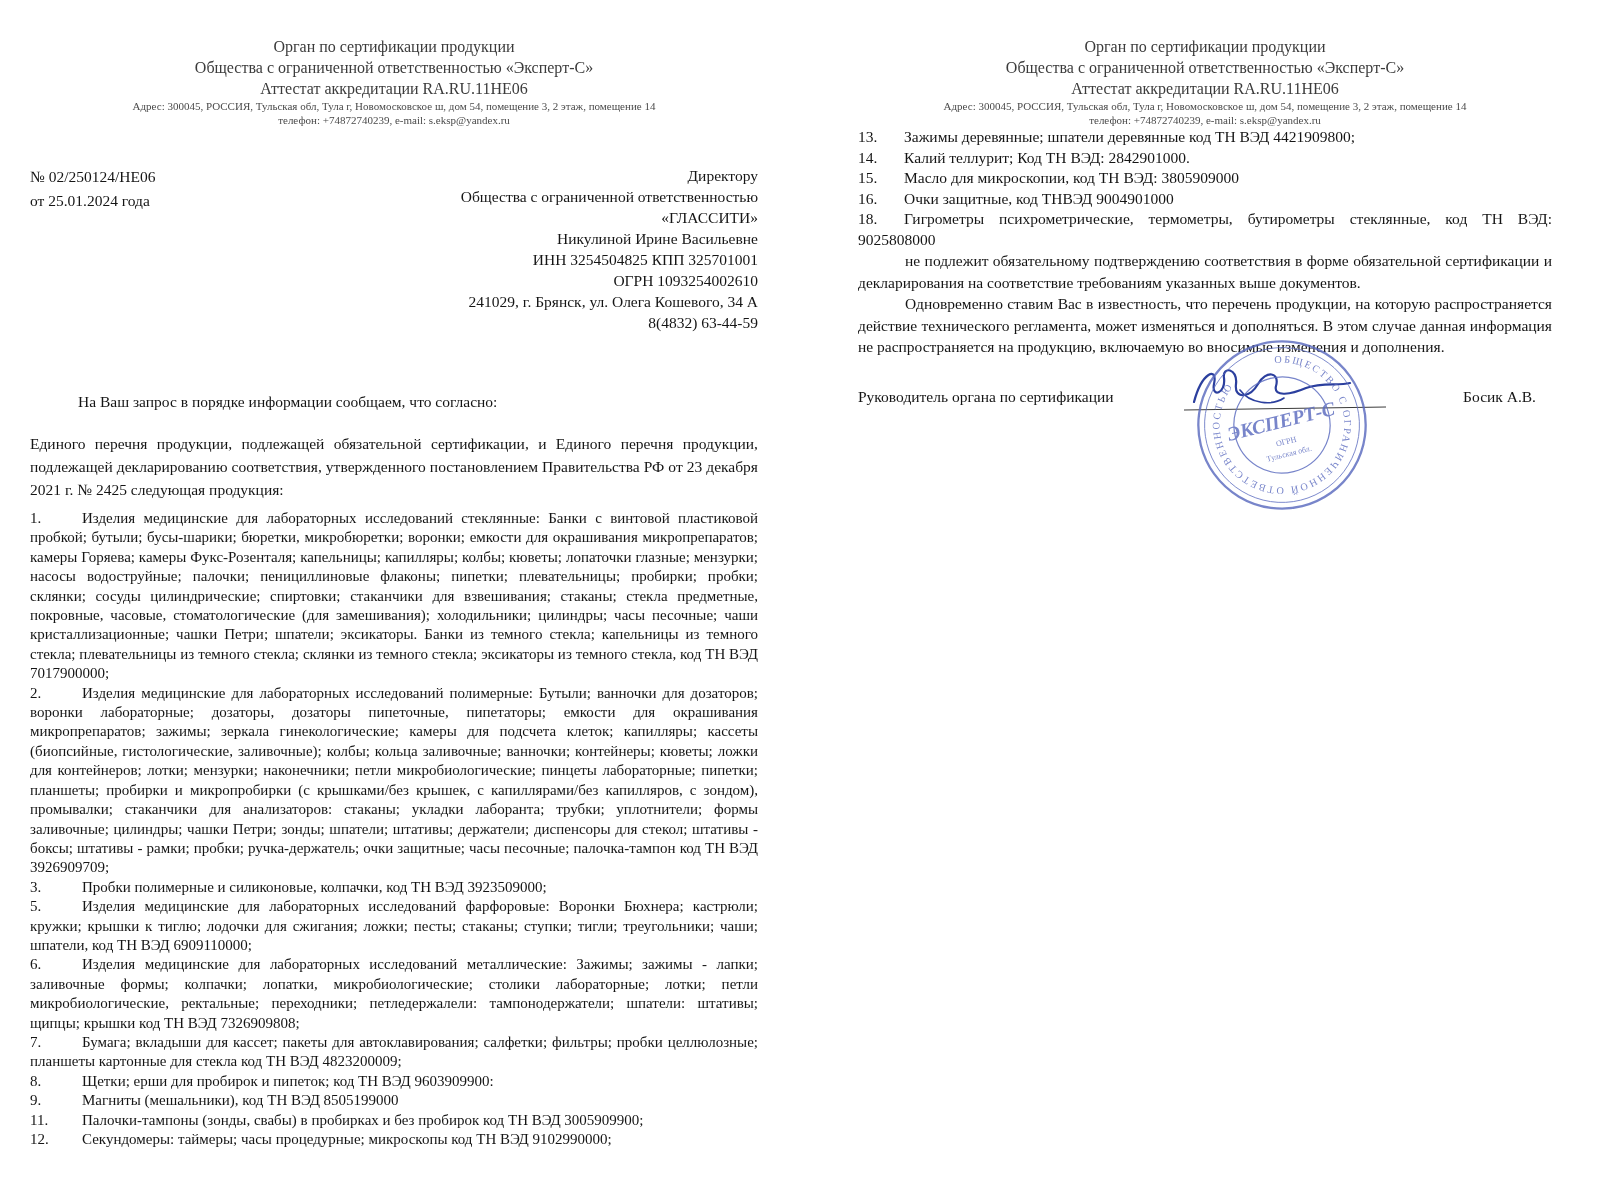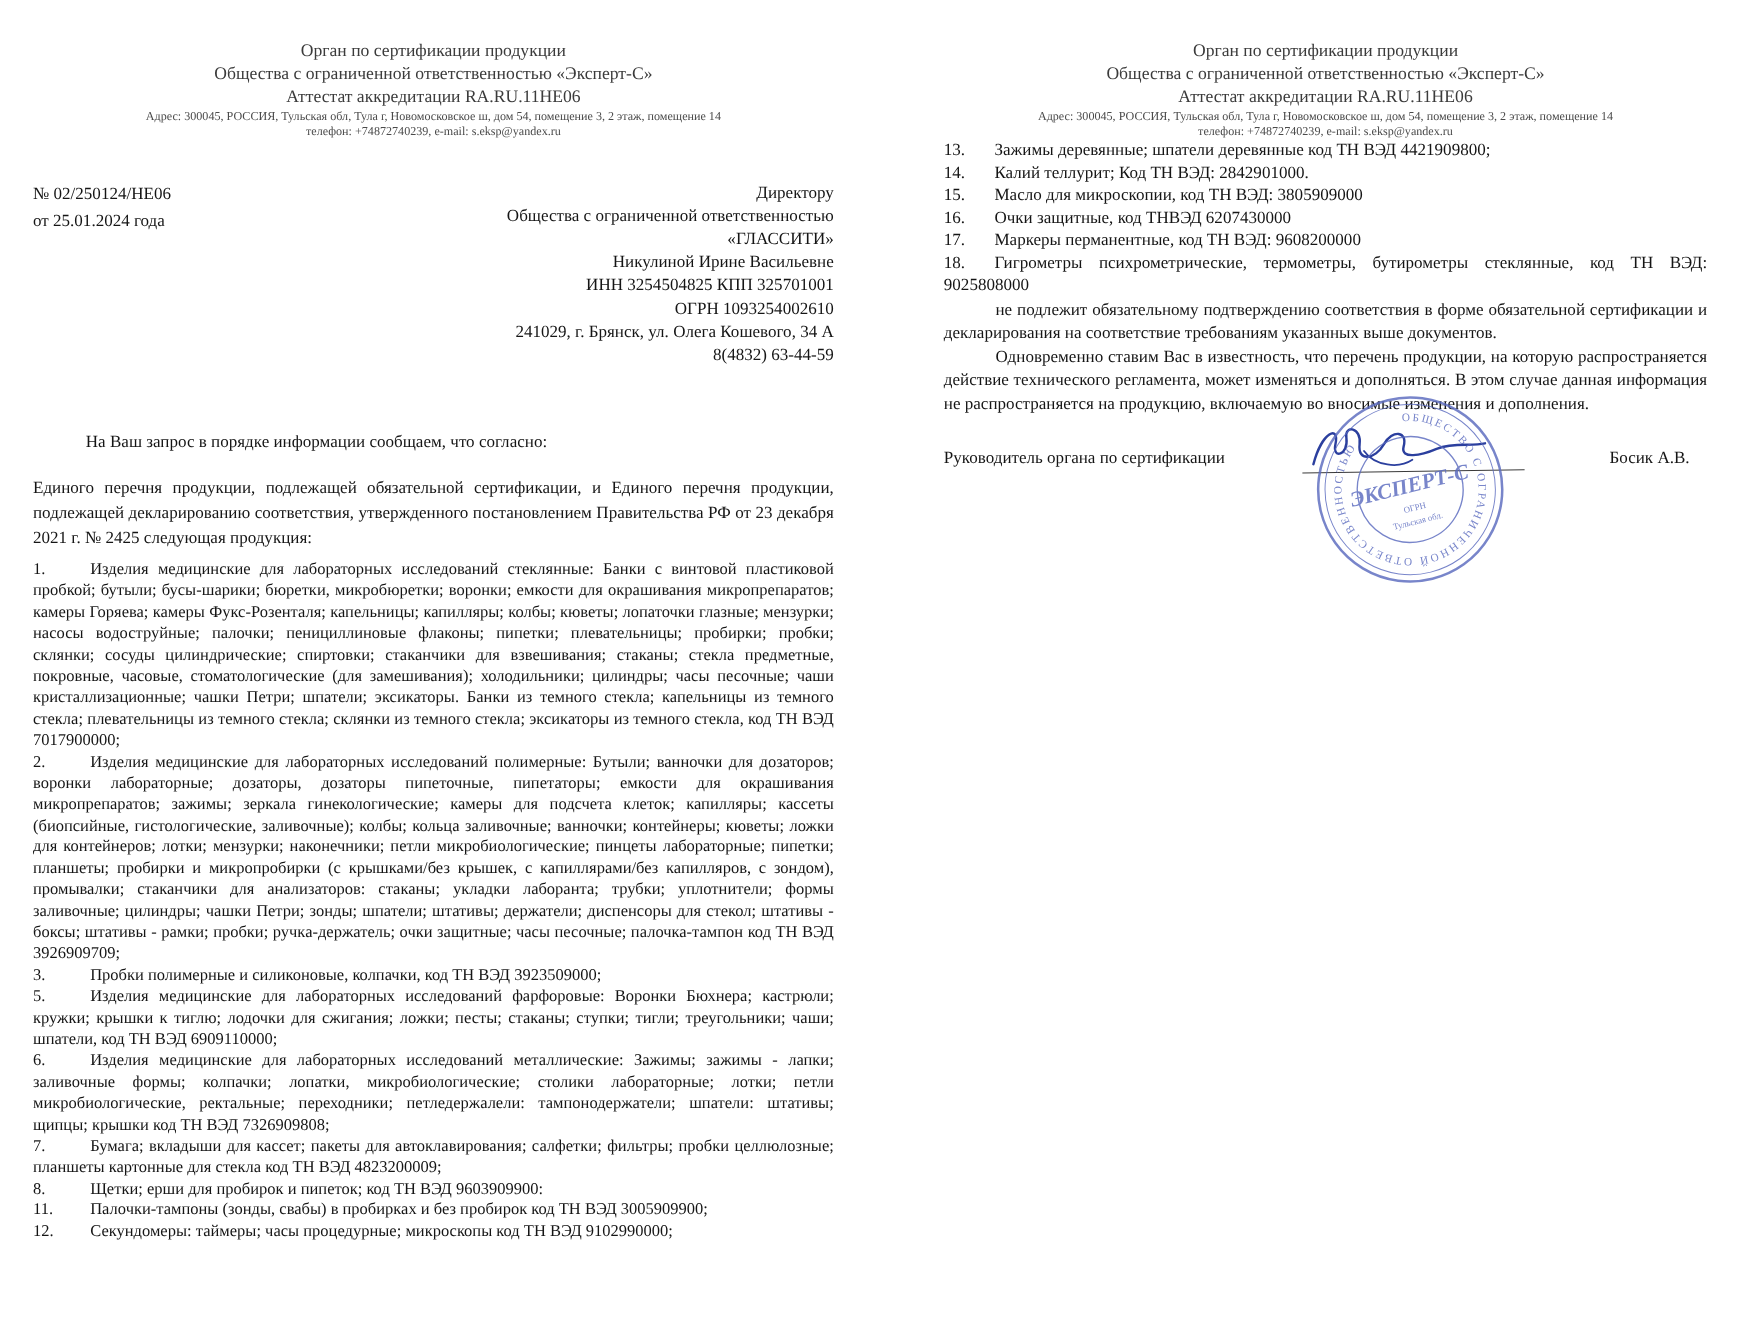--- a/index.html
+++ b/index.html
@@ -86,41 +86,41 @@
   <p class="preamble">Единого перечня продукции, подлежащей обязательной сертификации, и Единого перечня продукции, подлежащей декларированию соответствия, утвержденного постановлением Правительства РФ от 23 декабря 2021 г. № 2425 следующая продукция:</p>
 
   <div class="items">
     <div class="item"><span class="num">1.</span><span>Изделия медицинские для лабораторных исследований стеклянные: Банки с винтовой пластиковой пробкой; бутыли; бусы-шарики; бюретки, микробюретки; воронки; емкости для окрашивания микропрепаратов; камеры Горяева; камеры Фукс-Розенталя; капельницы; капилляры; колбы; кюветы; лопаточки глазные; мензурки; насосы водоструйные; палочки; пенициллиновые флаконы; пипетки; плевательницы; пробирки; пробки; склянки; сосуды цилиндрические; спиртовки; стаканчики для взвешивания; стаканы; стекла предметные, покровные, часовые, стоматологические (для замешивания); холодильники; цилиндры; часы песочные; чаши кристаллизационные; чашки Петри; шпатели; эксикаторы. Банки из темного стекла; капельницы из темного стекла; плевательницы из темного стекла; склянки из темного стекла; эксикаторы из темного стекла, код ТН ВЭД 7017900000;</span></div>
     <div class="item"><span class="num">2.</span><span>Изделия медицинские для лабораторных исследований полимерные: Бутыли; ванночки для дозаторов; воронки лабораторные; дозаторы, дозаторы пипеточные, пипетаторы; емкости для окрашивания микропрепаратов; зажимы; зеркала гинекологические; камеры для подсчета клеток; капилляры; кассеты (биопсийные, гистологические, заливочные); колбы; кольца заливочные; ванночки; контейнеры; кюветы; ложки для контейнеров; лотки; мензурки; наконечники; петли микробиологические; пинцеты лабораторные; пипетки; планшеты; пробирки и микропробирки (с крышками/без крышек, с капиллярами/без капилляров, с зондом), промывалки; стаканчики для анализаторов: стаканы; укладки лаборанта; трубки; уплотнители; формы заливочные; цилиндры; чашки Петри; зонды; шпатели; штативы; держатели; диспенсоры для стекол; штативы - боксы; штативы - рамки; пробки; ручка-держатель; очки защитные; часы песочные; палочка-тампон код ТН ВЭД 3926909709;</span></div>
     <div class="item"><span class="num">3.</span><span>Пробки полимерные и силиконовые, колпачки, код ТН ВЭД 3923509000;</span></div>
     <div class="item"><span class="num">5.</span><span>Изделия медицинские для лабораторных исследований фарфоровые: Воронки Бюхнера; кастрюли; кружки; крышки к тиглю; лодочки для сжигания; ложки; песты; стаканы; ступки; тигли; треугольники; чаши; шпатели, код ТН ВЭД 6909110000;</span></div>
     <div class="item"><span class="num">6.</span><span>Изделия медицинские для лабораторных исследований металлические: Зажимы; зажимы - лапки; заливочные формы; колпачки; лопатки, микробиологические; столики лабораторные; лотки; петли микробиологические, ректальные; переходники; петледержалели: тампонодержатели; шпатели: штативы; щипцы; крышки код ТН ВЭД 7326909808;</span></div>
     <div class="item"><span class="num">7.</span><span>Бумага; вкладыши для кассет; пакеты для автоклавирования; салфетки; фильтры; пробки целлюлозные; планшеты картонные для стекла код ТН ВЭД 4823200009;</span></div>
     <div class="item"><span class="num">8.</span><span>Щетки; ерши для пробирок и пипеток; код ТН ВЭД 9603909900:</span></div>
+    <div class="item"><span class="num">9.</span><span>Магниты (мешальники), код ТН ВЭД 8505199000</span></div>
     <div class="item"><span class="num">11.</span><span>Палочки-тампоны (зонды, свабы) в пробирках и без пробирок код ТН ВЭД 3005909900;</span></div>
     <div class="item"><span class="num">12.</span><span>Секундомеры: таймеры; часы процедурные; микроскопы код ТН ВЭД 9102990000;</span></div>
   </div>
 </div>
 
 <div class="page page-right">
 
   <div class="hdr">
     <div class="hdr-line">Орган по сертификации продукции</div>
     <div class="hdr-line">Общества с ограниченной ответственностью «Эксперт-С»</div>
     <div class="hdr-line">Аттестат аккредитации RA.RU.11НЕ06</div>
     <div class="hdr-small">Адрес: 300045, РОССИЯ, Тульская обл, Тула г, Новомосковское ш, дом 54, помещение 3, 2 этаж, помещение 14</div>
     <div class="hdr-small">телефон: +74872740239, e-mail: s.eksp@yandex.ru</div>
   </div>
 
   <div class="items2">
     <div class="item"><span class="num">13.</span><span>Зажимы деревянные; шпатели деревянные код ТН ВЭД 4421909800;</span></div>
     <div class="item"><span class="num">14.</span><span>Калий теллурит; Код ТН ВЭД: 2842901000.</span></div>
     <div class="item"><span class="num">15.</span><span>Масло для микроскопии, код ТН ВЭД: 3805909000</span></div>
-    <div class="item"><span class="num">16.</span><span>Очки защитные, код ТНВЭД 6207430000</span></div>
-    <div class="item"><span class="num">17.</span><span>Маркеры перманентные, код ТН ВЭД: 9608200000</span></div>
+    <div class="item"><span class="num">16.</span><span>Очки защитные, код ТНВЭД 9004901000</span></div>
     <div class="item"><span class="num">18.</span><span>Гигрометры психрометрические, термометры, бутирометры стеклянные, код ТН ВЭД: 9025808000</span></div>
   </div>
 
   <div class="body2">
     <p>не подлежит обязательному подтверждению соответствия в форме обязательной сертификации и декларирования на соответствие требованиям указанных выше документов.</p>
     <p>Одновременно ставим Вас в известность, что перечень продукции, на которую распространяется действие технического регламента, может изменяться и дополняться. В этом случае данная информация не распространяется на продукцию, включаемую во вносимые изменения и дополнения.</p>
   </div>
 
   <div class="sig-row">
     <span>Руководитель органа по сертификации</span>

